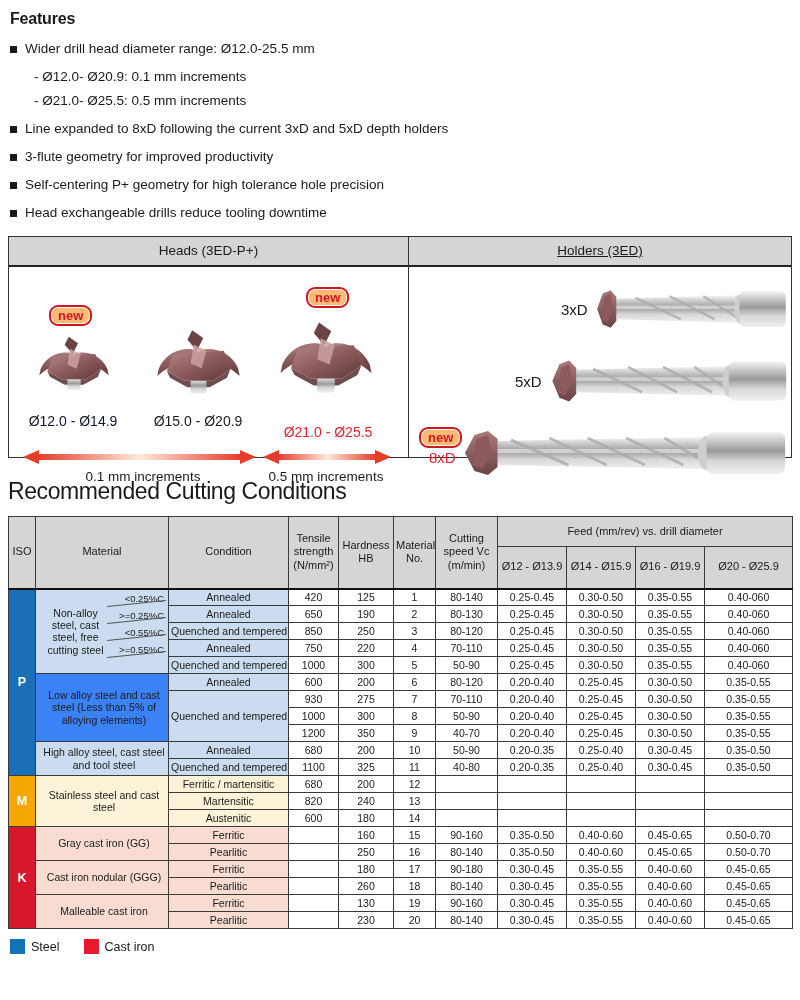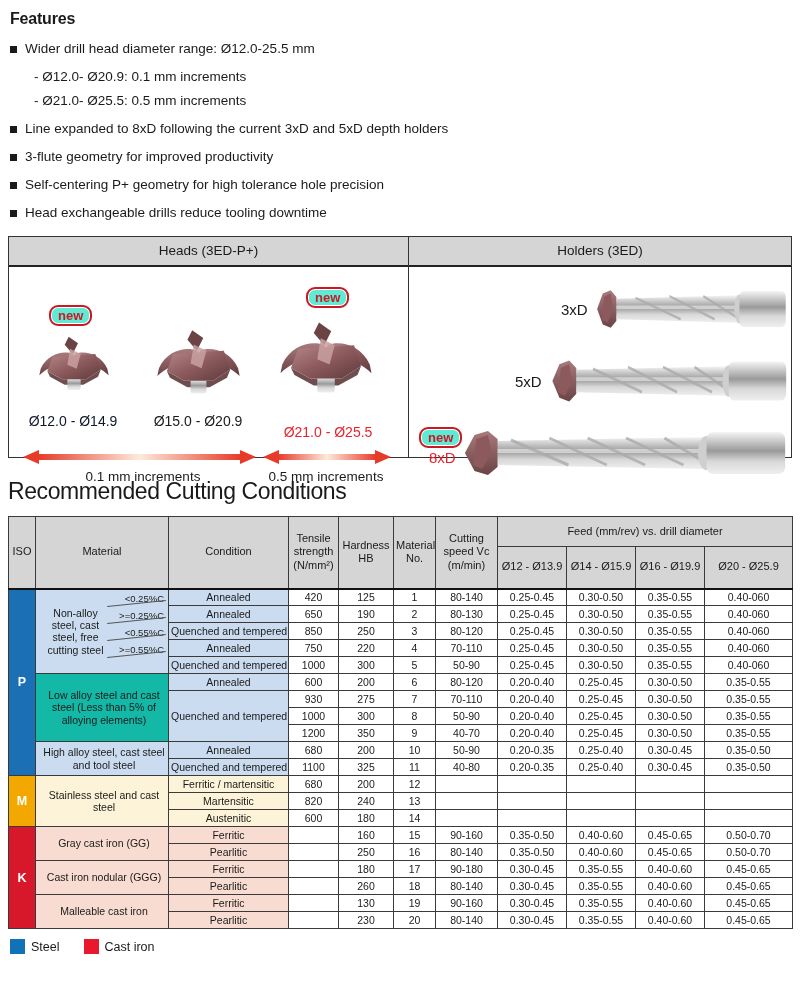--- a/index.html
+++ b/index.html
@@ -11,25 +11,25 @@
   .features h2{font-size:16px;font-weight:bold;margin:0 0 6px 0;letter-spacing:-0.2px;}
   .features ul{list-style:none;margin:0;padding:0;}
   .features li{font-size:13.5px;margin:13px 0;display:flex;align-items:flex-start;}
   .features li .sq{width:7px;height:7px;background:#1a1a1a;display:inline-block;margin:5px 8px 0 0;flex:0 0 auto;}
   .features li.sub{margin:9px 0 9px 24px;display:block;}
 
   
   .figure-panel{margin:16px 0 16px 8px;width:784px;height:222px;border:1px solid #333;display:flex;box-sizing:border-box;}
   .pcol{position:relative;box-sizing:border-box;}
   .pcol-heads{width:400px;border-right:1px solid #333;}
-  .pcol-holders{flex:1;}
+  .pcol-holders{flex:1;text-decoration:underline;}
   .panel-header{height:28px;background:#d5d5d5;border-bottom:2px solid #222;text-align:center;line-height:28px;font-size:13.5px;}
   .panel-body{position:relative;height:235px;}
   .abs{position:absolute;}
-  .new-badge{display:inline-block;border:2px solid #cf1722;border-radius:9px;background:#5eead4;color:#cf1722;font-weight:bold;font-size:13px;line-height:17px;padding:0 7px;box-shadow:0 0 0 1px #fff inset;}
+  .new-badge{display:inline-block;border:2px solid #cf1722;border-radius:9px;background:#fdba74;color:#cf1722;font-weight:bold;font-size:13px;line-height:17px;padding:0 7px;box-shadow:0 0 0 1px #fff inset;}
   .head-label{font-size:14px;text-align:center;white-space:nowrap;}
   .arrow-label{font-size:13.5px;text-align:center;white-space:nowrap;}
   .holder-label{font-size:15px;white-space:nowrap;}
   .head-svg,.drill-svg,.arrow-svg{display:block;}
 
   
   h1.cutting-title{font-size:23px;font-weight:normal;letter-spacing:-0.4px;margin:20px 0 11px 8px;}
   table.cut{border-collapse:collapse;table-layout:fixed;width:784px;margin-left:8px;font-size:10.5px;border:1px solid #222;}
   table.cut th,table.cut td{border:1px solid #3a3a3a;padding:0 2px;box-sizing:border-box;}
   table.cut thead th{background:#d5d5d5;font-weight:normal;font-size:11px;text-align:center;line-height:1.25;}
@@ -312,21 +312,21 @@
           <td class="val-cell">1000</td>
           <td class="val-cell">300</td>
           <td class="val-cell">5</td>
           <td class="val-cell">50-90</td>
           <td class="val-cell">0.25-0.45</td>
           <td class="val-cell">0.30-0.50</td>
           <td class="val-cell">0.35-0.55</td>
           <td class="val-cell">0.40-060</td>
         </tr>
         <tr>
-          <td class="mat-cell" rowspan="4" style="background: #14b8a6;">
+          <td class="mat-cell" rowspan="4" style="background: #3b82f6;">
             <div class="mat-name">Low alloy steel and cast steel (Less than 5% of alloying elements)</div>
           </td>
           <td class="cond-cell" rowspan="1" style="background: rgb(203, 220, 240);">Annealed</td>
           <td class="val-cell">600</td>
           <td class="val-cell">200</td>
           <td class="val-cell">6</td>
           <td class="val-cell">80-120</td>
           <td class="val-cell">0.20-0.40</td>
           <td class="val-cell">0.25-0.45</td>
           <td class="val-cell">0.30-0.50</td>

